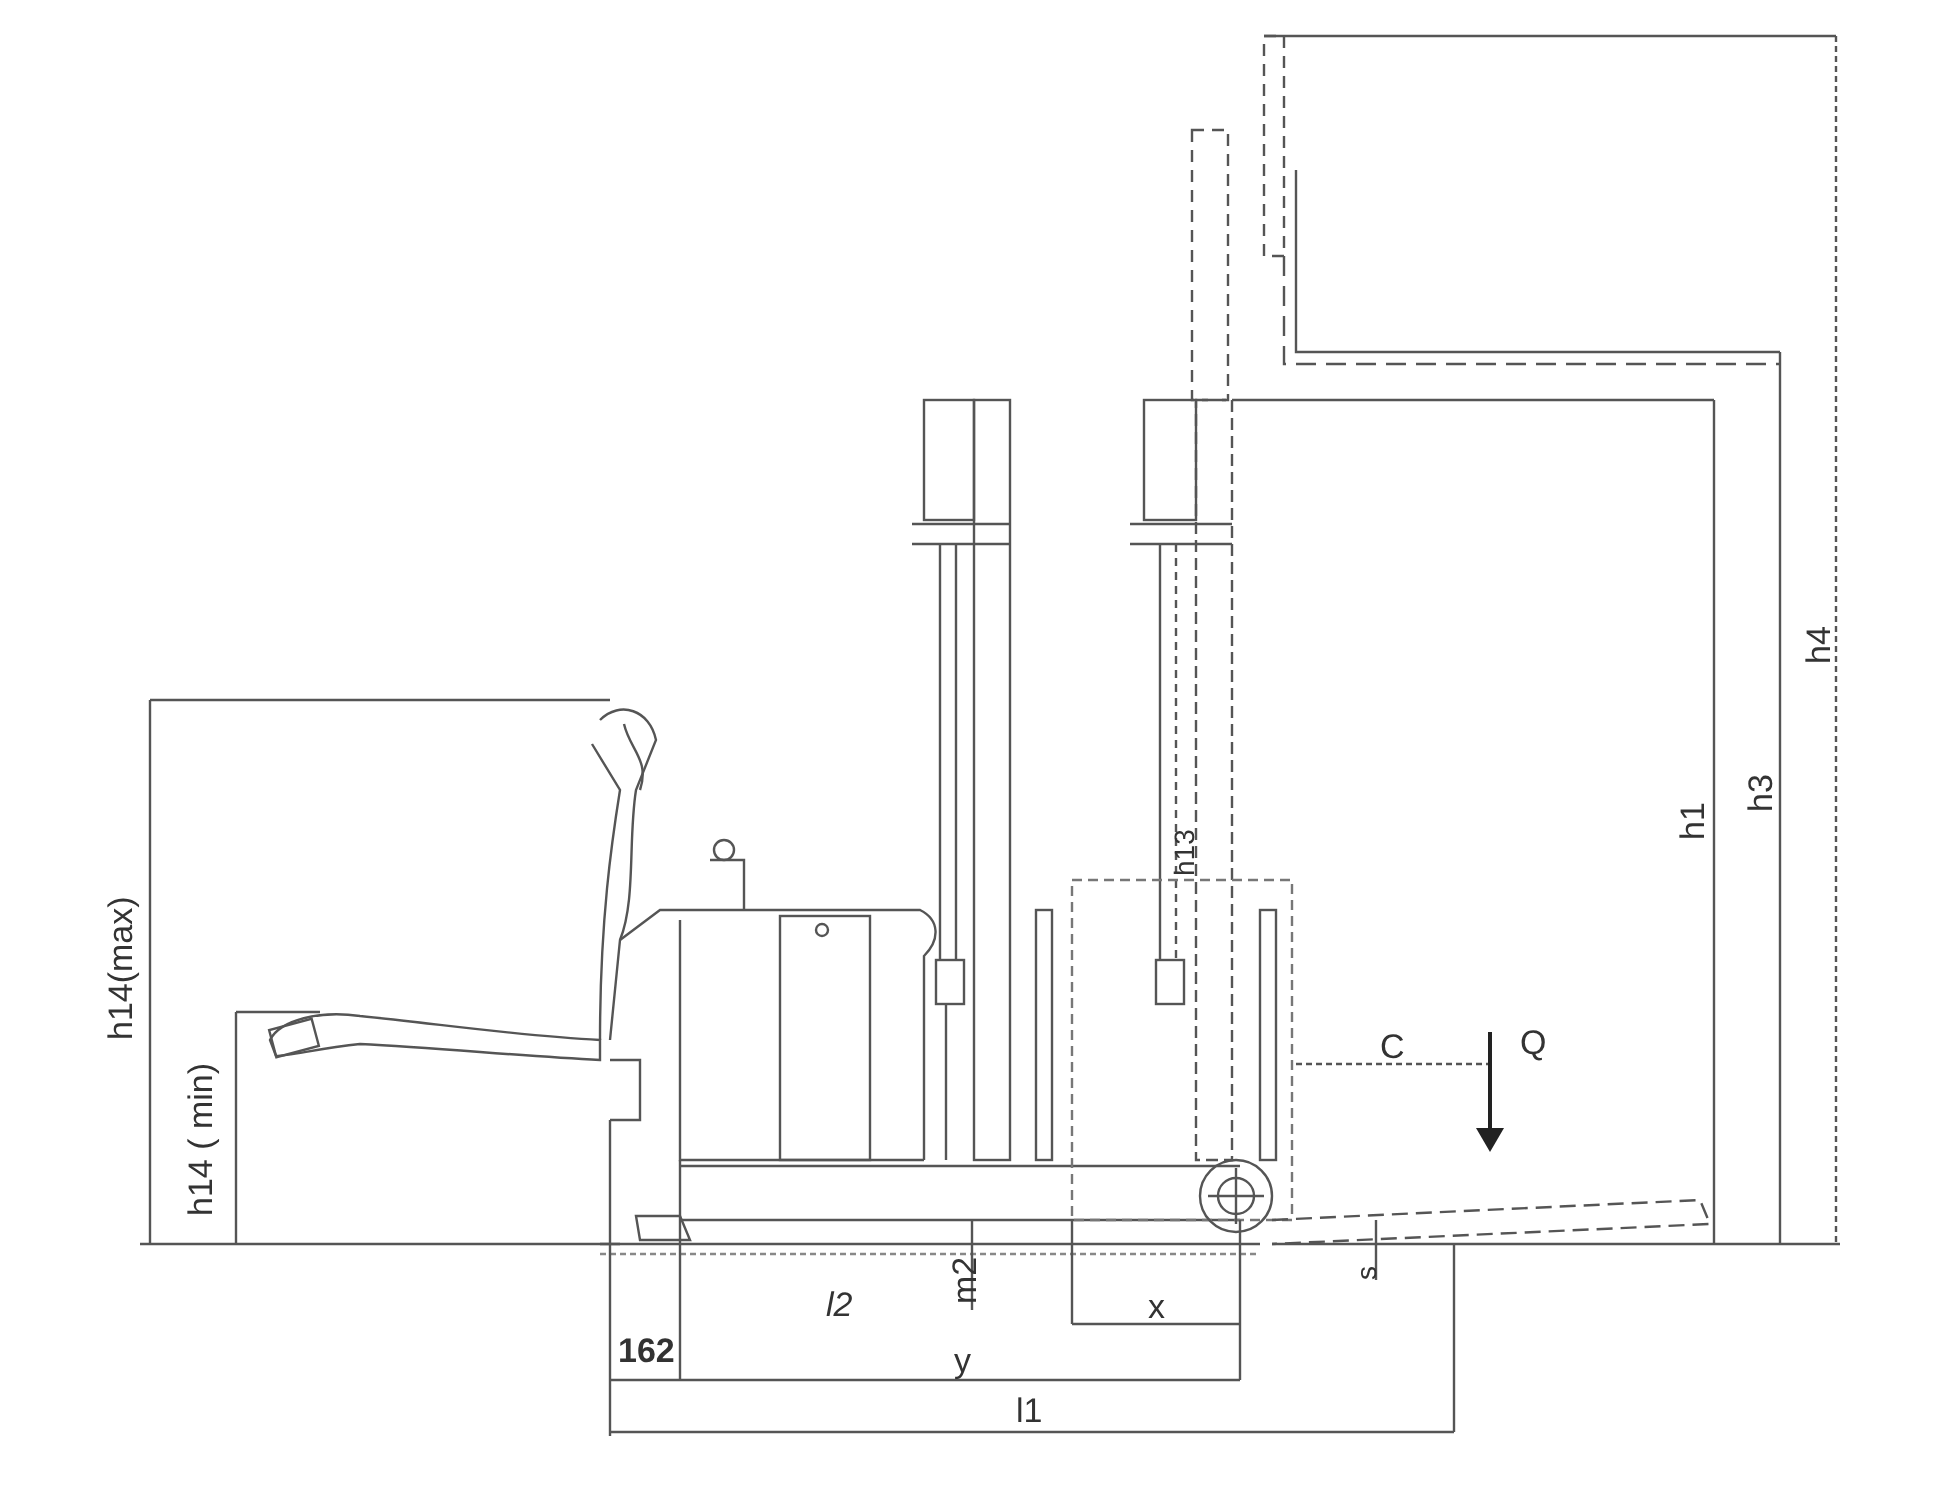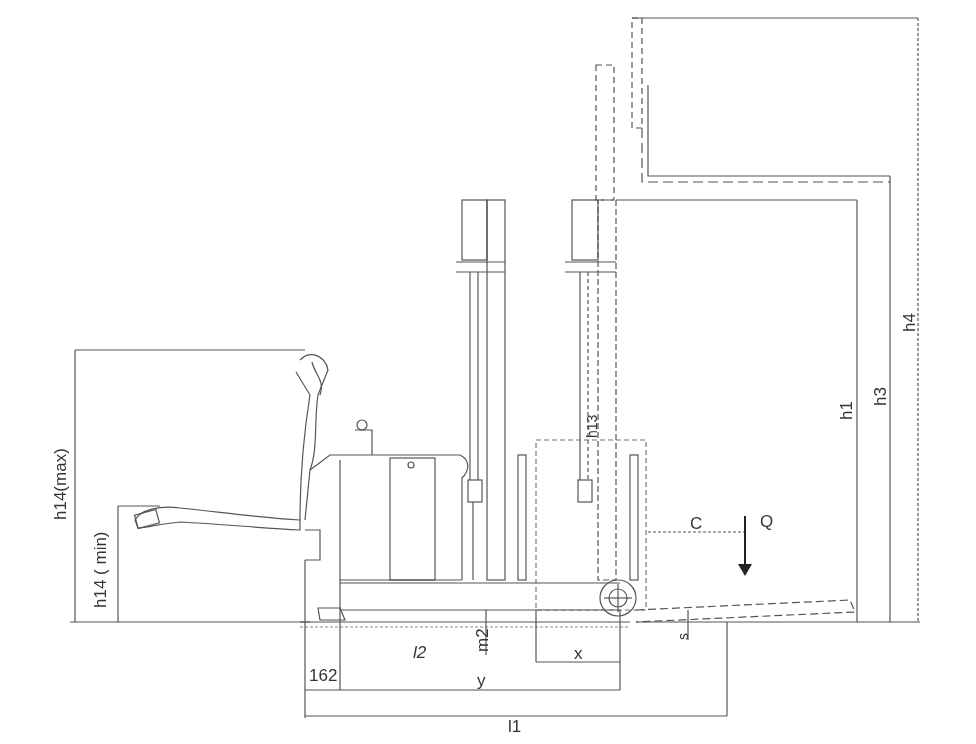--- a/index.html
+++ b/index.html
@@ -106,17 +106,17 @@
 <span class="lbl rot" style="left:92px;top:608px;">h14 ( min)</span>
 <span class="lbl rot" style="left:838px;top:420px;">h1</span>
 <span class="lbl rot" style="left:872px;top:406px;">h3</span>
 <span class="lbl rot" style="left:901px;top:332px;">h4</span>
 <span class="lbl rot" style="left:585px;top:438px;font-size:14px;">h13</span>
 <span class="lbl" style="left:413px;top:644px;font-style:italic;">l2</span>
 <span class="lbl rot" style="left:474px;top:652px;">m2</span>
 <span class="lbl" style="left:574px;top:645px;">x</span>
 <span class="lbl" style="left:477px;top:672px;">y</span>
 <span class="lbl rot" style="left:676px;top:640px;font-size:14px;">s</span>
-<span class="lbl" style="left:508px;top:718px;">l1</span>
-<span class="lbl" style="left:309px;top:667px;">162</span>
+<span class="lbl" style="left:508px;top:697px;">l1</span>
+<span class="lbl" style="left:309px;top:667px;font-weight:bold;">162</span>
 <span class="lbl" style="left:690px;top:515px;">C</span>
 <span class="lbl" style="left:760px;top:513px;">Q</span>
 </div>
 
 </body></html>

